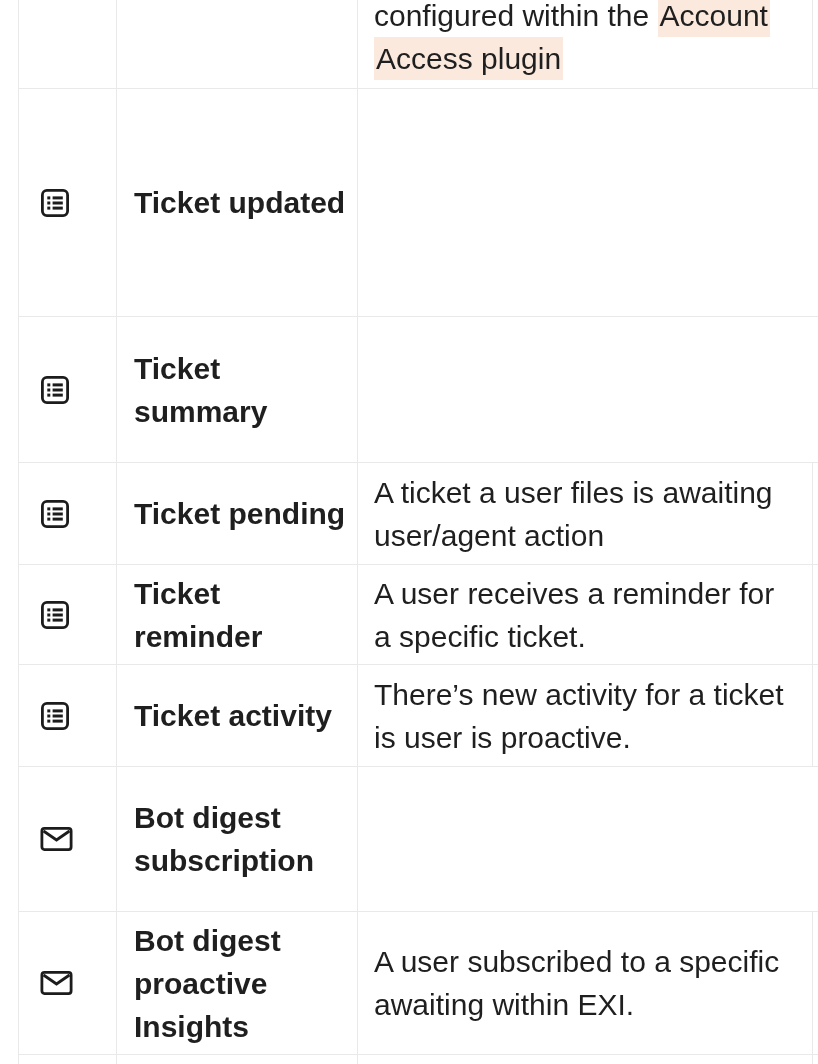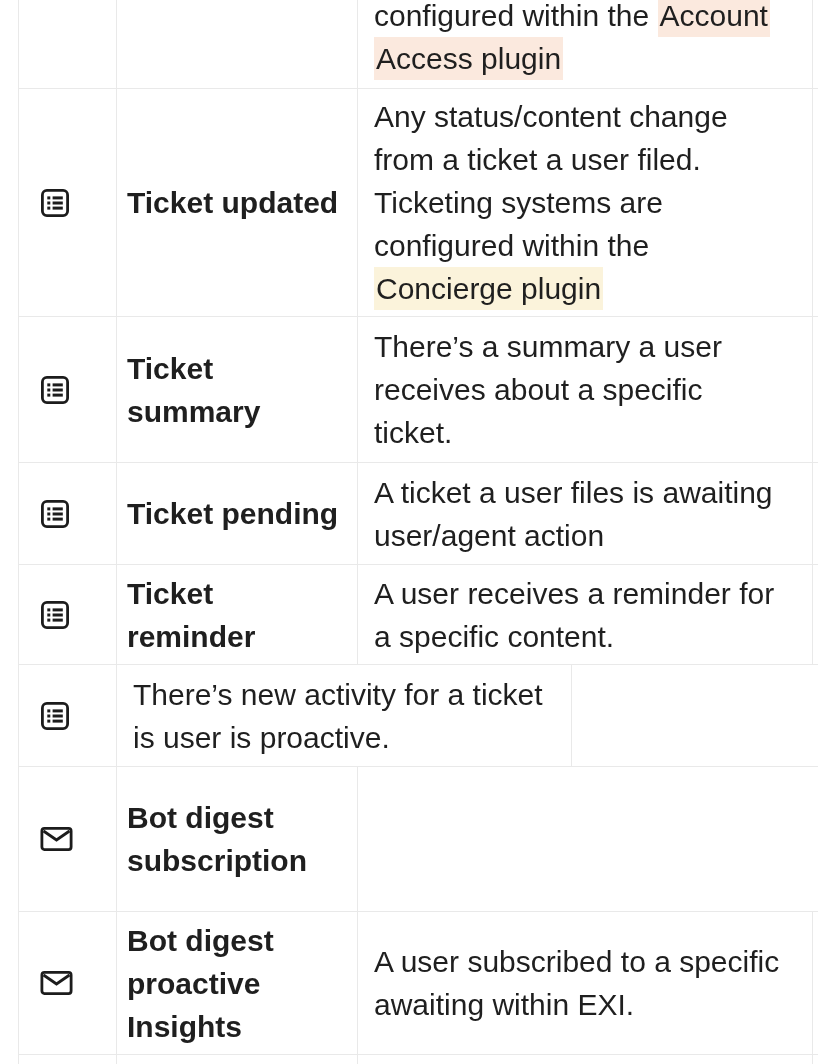--- a/index.html
+++ b/index.html
@@ -32,21 +32,21 @@
   .row:nth-child(2){height:228px;}
   .row:nth-child(3){height:146px;}
   .row:nth-child(4){height:102px;justify-content:space-between;}
   .row:nth-child(5){height:100px;}
   .row:nth-child(6){height:102px;}
   .row:nth-child(7){height:145px;}
   .row:nth-child(8){height:143px;}
   .row:nth-child(9){height:20px;}
   .cell{border-left:1px solid var(--border);display:flex;align-items:center;overflow:visible;}
   .c1{width:98px;padding-left:20px;}
-  .c2{width:241px;padding-left:10px;}
+  .c2{width:241px;padding-left:17px;}
   .c3{width:455px;padding:0 10px 0 16px;}
   .c4{flex:1 1 auto;}
   .title{font-weight:700;white-space:pre;}
   .desc{white-space:pre;}
   .hl{padding:5px 2px;-webkit-box-decoration-break:clone;box-decoration-break:clone;}
   .hl-orange{background:var(--hl-orange);}
   .hl-yellow{background:var(--hl-yellow);}
   
   .row.partial .c3{align-items:flex-start;}
   .row.partial .desc{margin-top:-6px;display:block;}
@@ -81,27 +81,20 @@
           <rect x="13.6" y="9.4" width="10.2" height="3" fill="#1c1c1c"></rect>
           <rect x="13.6" y="14.5" width="10.2" height="3" fill="#1c1c1c"></rect>
           <rect x="13.6" y="19.6" width="10.2" height="3" fill="#1c1c1c"></rect>
         </svg>
 
       </span>
     </div>
     <div class="cell c2">
       <span class="title">Ticket updated</span>
     </div>
-    <div class="cell c3">
-      <span class="desc">Any status/content change
-from a ticket a user filed.
-Ticketing systems are
-configured within the
-<span class="hl hl-yellow">Concierge plugin</span></span>
-    </div>
     <div class="cell c4"></div>
   </div>
     <div class="row">
     <div class="cell c1">
       <span class="icon">
         <svg class="svg-list" width="32" height="32" viewBox="0 0 32 32" fill="none" xmlns="http://www.w3.org/2000/svg">
           <rect x="3.4" y="3.4" width="25.2" height="25.2" rx="4.5" stroke="#1c1c1c" stroke-width="2.8"></rect>
           <rect x="8.3" y="9.4" width="3" height="3" fill="#1c1c1c"></rect>
           <rect x="8.3" y="14.5" width="3" height="3" fill="#1c1c1c"></rect>
           <rect x="8.3" y="19.6" width="3" height="3" fill="#1c1c1c"></rect>
@@ -109,25 +102,20 @@
           <rect x="13.6" y="14.5" width="10.2" height="3" fill="#1c1c1c"></rect>
           <rect x="13.6" y="19.6" width="10.2" height="3" fill="#1c1c1c"></rect>
         </svg>
 
       </span>
     </div>
     <div class="cell c2">
       <span class="title">Ticket
 summary</span>
     </div>
-    <div class="cell c3">
-      <span class="desc">There’s a summary a user
-receives about a specific
-ticket.</span>
-    </div>
     <div class="cell c4"></div>
   </div>
     <div class="row">
     <div class="cell c1">
       <span class="icon">
         <svg class="svg-list" width="32" height="32" viewBox="0 0 32 32" fill="none" xmlns="http://www.w3.org/2000/svg">
           <rect x="3.4" y="3.4" width="25.2" height="25.2" rx="4.5" stroke="#1c1c1c" stroke-width="2.8"></rect>
           <rect x="8.3" y="9.4" width="3" height="3" fill="#1c1c1c"></rect>
           <rect x="8.3" y="14.5" width="3" height="3" fill="#1c1c1c"></rect>
           <rect x="8.3" y="19.6" width="3" height="3" fill="#1c1c1c"></rect>
@@ -161,38 +149,41 @@
         </svg>
 
       </span>
     </div>
     <div class="cell c2">
       <span class="title">Ticket
 reminder</span>
     </div>
     <div class="cell c3">
       <span class="desc">A user receives a reminder for
-a specific content.</span>
-    </div>
-    <div class="cell c4"></div>
-  </div>
-    <div class="row">
-    <div class="cell c1">
-      <span class="icon">
-        <svg class="svg-list" width="32" height="32" viewBox="0 0 32 32" fill="none" xmlns="http://www.w3.org/2000/svg">
-          <rect x="3.4" y="3.4" width="25.2" height="25.2" rx="4.5" stroke="#1c1c1c" stroke-width="2.8"></rect>
-          <rect x="8.3" y="9.4" width="3" height="3" fill="#1c1c1c"></rect>
-          <rect x="8.3" y="14.5" width="3" height="3" fill="#1c1c1c"></rect>
-          <rect x="8.3" y="19.6" width="3" height="3" fill="#1c1c1c"></rect>
-          <rect x="13.6" y="9.4" width="10.2" height="3" fill="#1c1c1c"></rect>
-          <rect x="13.6" y="14.5" width="10.2" height="3" fill="#1c1c1c"></rect>
-          <rect x="13.6" y="19.6" width="10.2" height="3" fill="#1c1c1c"></rect>
-        </svg>
-
-      </span>
+a specific ticket.</span>
+    </div>
+    <div class="cell c4"></div>
+  </div>
+    <div class="row">
+    <div class="cell c1">
+      <span class="icon">
+        <svg class="svg-list" width="32" height="32" viewBox="0 0 32 32" fill="none" xmlns="http://www.w3.org/2000/svg">
+          <rect x="3.4" y="3.4" width="25.2" height="25.2" rx="4.5" stroke="#1c1c1c" stroke-width="2.8"></rect>
+          <rect x="8.3" y="9.4" width="3" height="3" fill="#1c1c1c"></rect>
+          <rect x="8.3" y="14.5" width="3" height="3" fill="#1c1c1c"></rect>
+          <rect x="8.3" y="19.6" width="3" height="3" fill="#1c1c1c"></rect>
+          <rect x="13.6" y="9.4" width="10.2" height="3" fill="#1c1c1c"></rect>
+          <rect x="13.6" y="14.5" width="10.2" height="3" fill="#1c1c1c"></rect>
+          <rect x="13.6" y="19.6" width="10.2" height="3" fill="#1c1c1c"></rect>
+        </svg>
+
+      </span>
+    </div>
+    <div class="cell c2">
+      <span class="title">Ticket activity</span>
     </div>
     <div class="cell c3">
       <span class="desc">There’s new activity for a ticket
 is user is proactive.</span>
     </div>
     <div class="cell c4"></div>
   </div>
     <div class="row">
     <div class="cell c1">
       <span class="icon">

